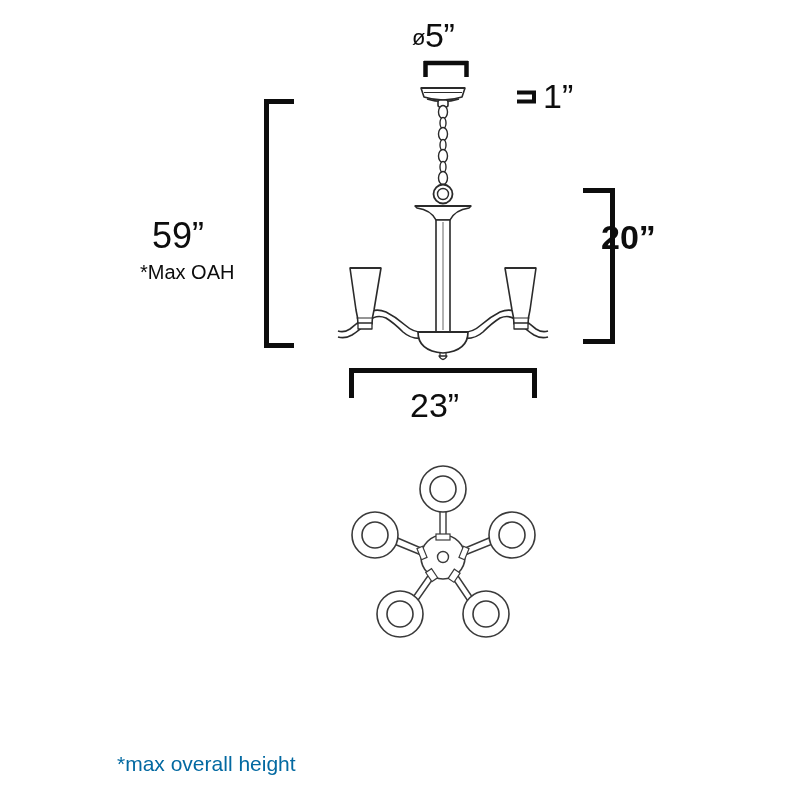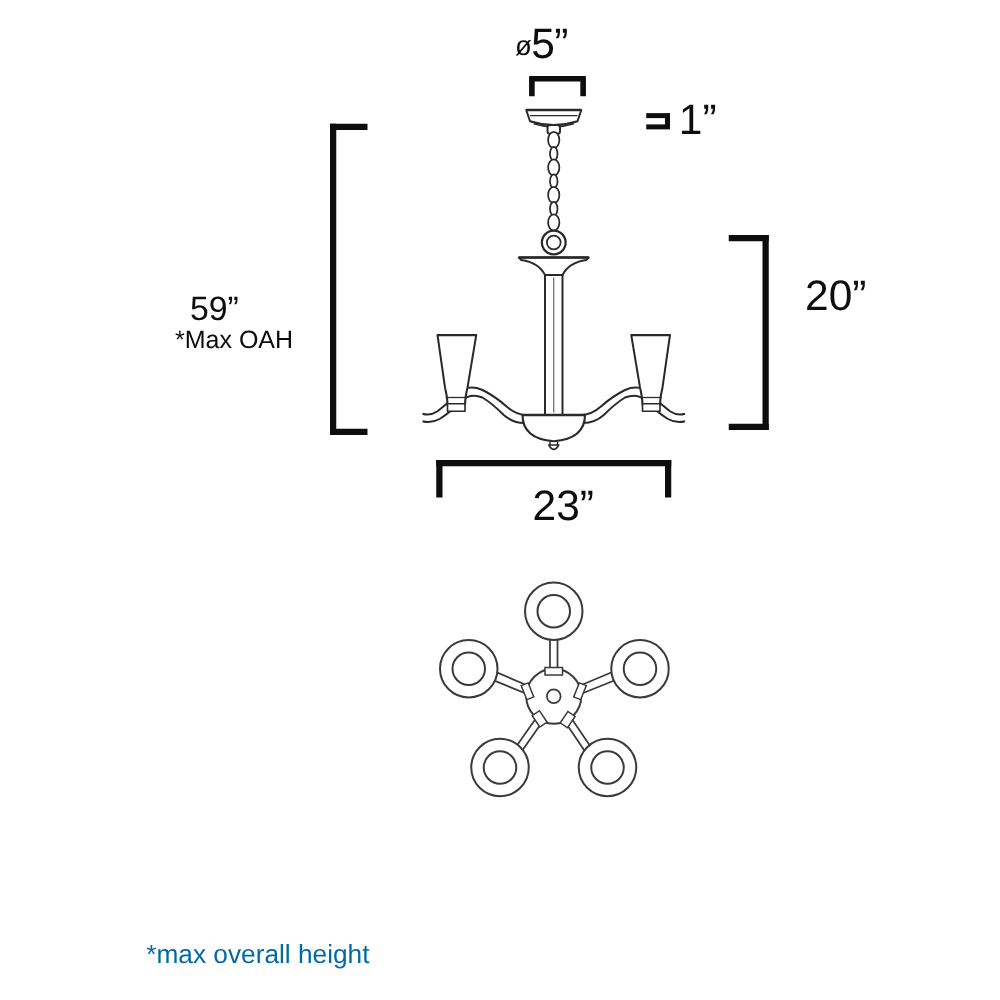--- a/index.html
+++ b/index.html
@@ -31,35 +31,36 @@
     font-size: 22px;
     vertical-align: 2px;
   }
   #label-one {
     left: 543px;
     top: 79px;
     font-size: 34px;
   }
   #label-59 {
     left: 152px;
-    top: 234px;
-    font-size: 27px;
+    top: 218px;
+    font-size: 36px;
   }
   #label-maxoah {
     left: 140px;
     top: 262px;
     font-size: 20px;
   }
   #label-20 {
-    left: 644px;
+    left: 601px;
     top: 220px;
     font-size: 34px;
+    font-weight: bold;
   }
   #label-23 {
-    left: 426px;
+    left: 410px;
     top: 388px;
     font-size: 34px;
   }
   #label-footnote {
     left: 117px;
     top: 753px;
     font-size: 21px;
     color: #0369a1;
   }
   #drawing-svg {

